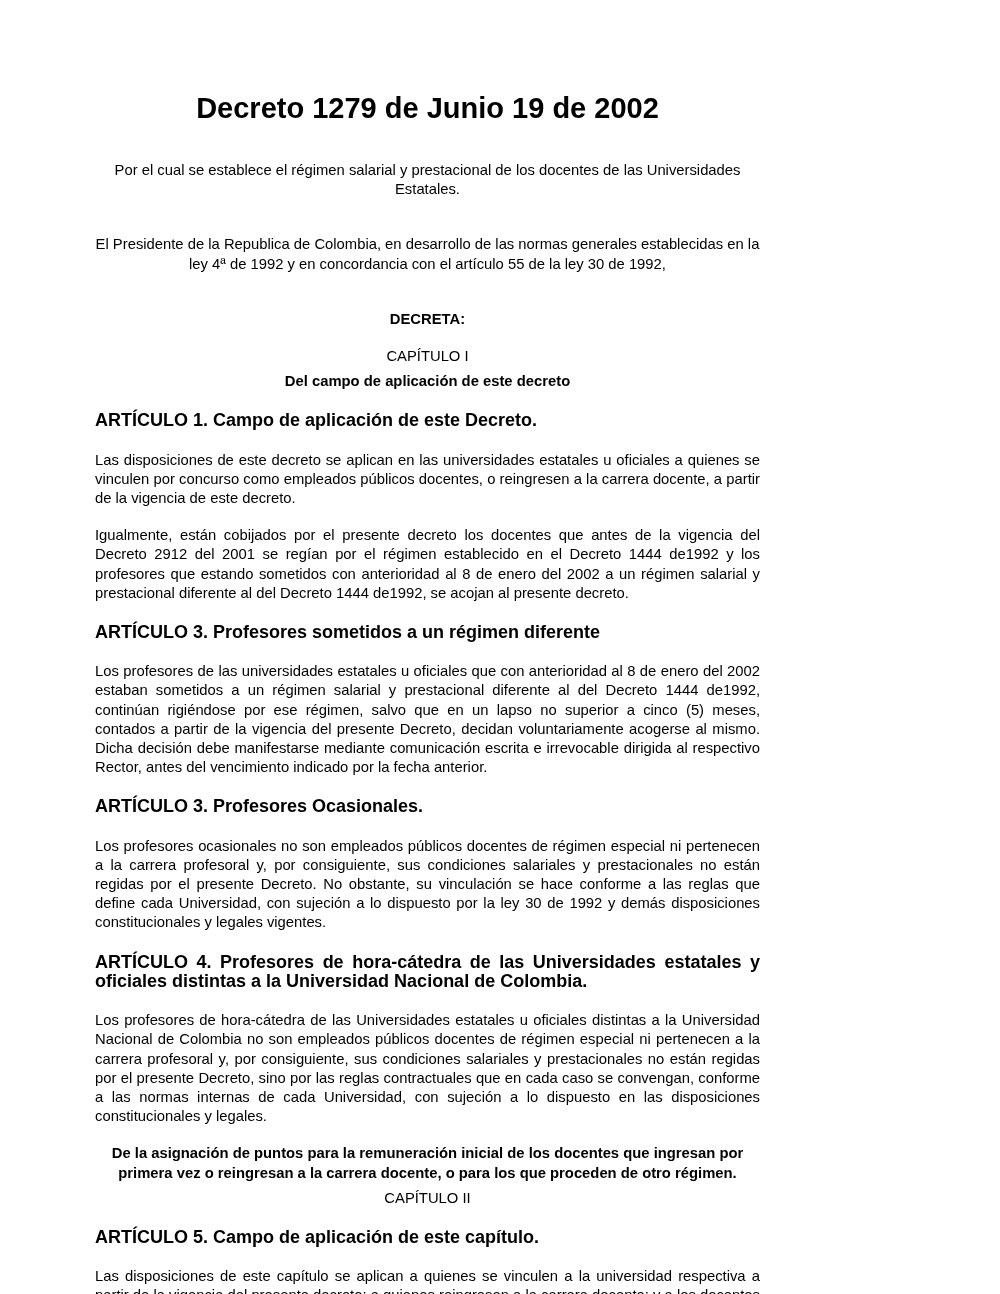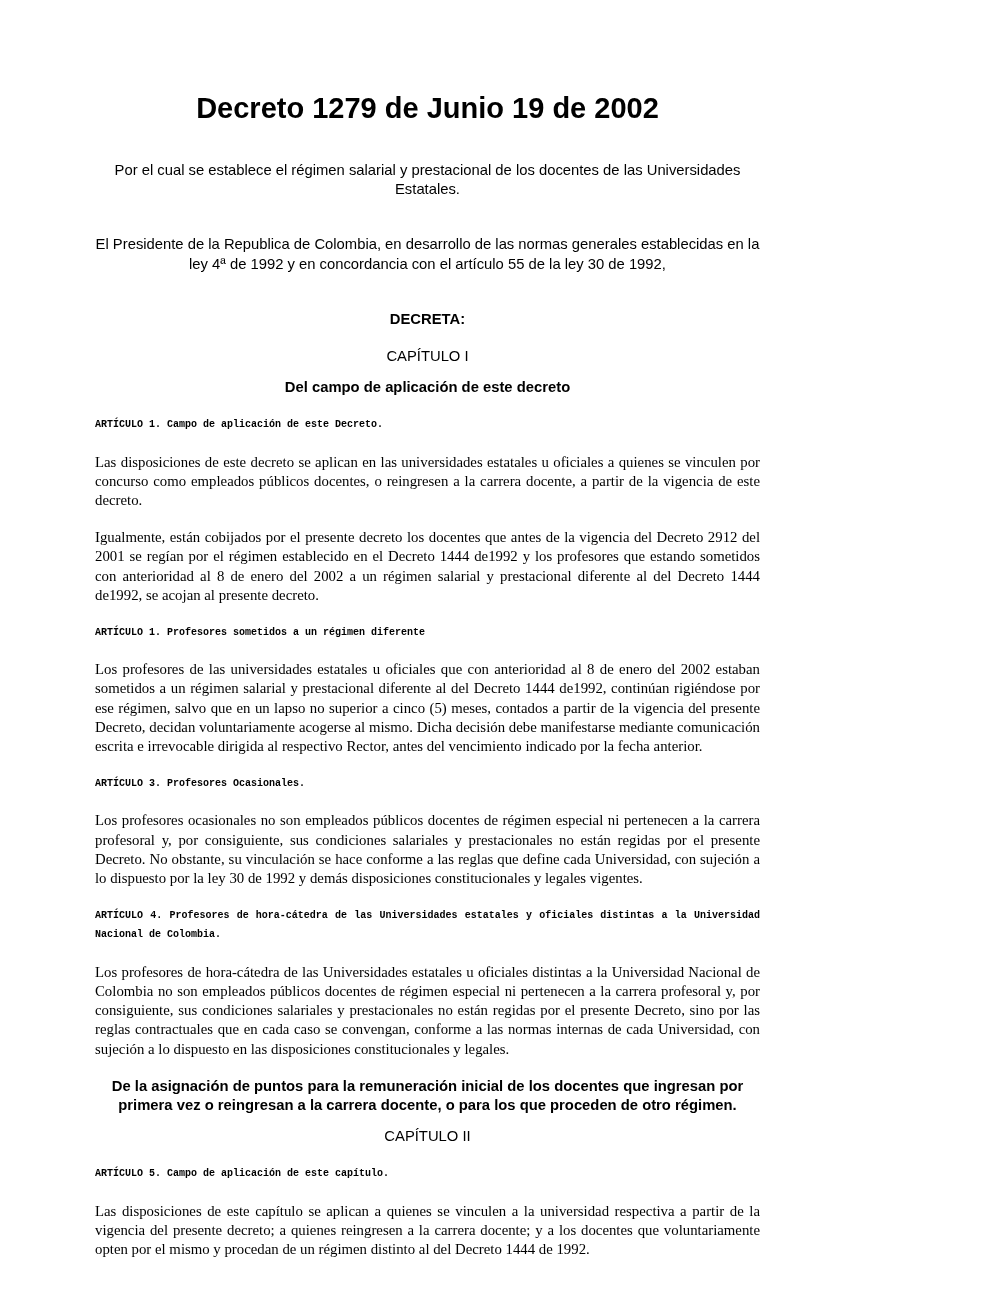--- a/index.html
+++ b/index.html
@@ -26,31 +26,30 @@
     font-size: 29px;
     line-height: 33px;
     font-weight: bold;
     text-align: center;
     margin: 0 0 23px 0;
   }
   p {
     margin: 18px 0;
   }
   .center   { text-align: center; margin-top: 36px; }
-  .justify  { text-align: justify; text-justify: inter-word; font-family: Liberation Serif, serif; }
+  .justify  { text-align: justify; text-justify: inter-word; }
   .bold     { font-weight: bold; }
   .chapter  { margin: 18px 0; }
-  .chapter p { margin: 12px; }
+  .chapter p { margin: 6px; }
   .article-heading {
-    font-size: 10px;
+    font-size: 18px;
     line-height: 19.2px;
     font-weight: bold;
     text-align: justify;
-    margin: 8px 0;
-    font-family: Liberation Mono, monospace;
+    margin: 20px 0;
   }
 </style>
 </head>
 <body>
 
 <main class="page">
 
   <h1 class="doc-title">Decreto 1279 de Junio 19 de 2002</h1>
 
   <p class="center">Por el cual se establece el régimen salarial y prestacional de los docentes de las Universidades Estatales.</p>
@@ -64,21 +63,21 @@
     <p class="center bold">Del campo de aplicación de este decreto</p>
   </div>
 
   <section>
     <h2 class="article-heading">ARTÍCULO 1. Campo de aplicación de este Decreto.</h2>
     <p class="justify">Las disposiciones de este decreto se aplican en las universidades estatales u oficiales a quienes se vinculen por concurso como empleados públicos docentes, o reingresen a la carrera docente, a partir de la vigencia de este decreto.</p>
     <p class="justify">Igualmente, están cobijados por el presente decreto los docentes que antes de la vigencia del Decreto 2912 del 2001 se regían por el régimen establecido en el Decreto 1444 de1992 y los profesores que estando sometidos con anterioridad al 8 de enero del 2002 a un régimen salarial y prestacional diferente al del Decreto 1444 de1992, se acojan al presente decreto.</p>
   </section>
 
   <section>
-    <h2 class="article-heading">ARTÍCULO 1. Profesores sometidos a un régimen diferente</h2>
+    <h2 class="article-heading">ARTÍCULO 3. Profesores sometidos a un régimen diferente</h2>
     <p class="justify">Los profesores de las universidades estatales u oficiales que con anterioridad al 8 de enero del 2002 estaban sometidos a un régimen salarial y prestacional diferente al del Decreto 1444 de1992, continúan rigiéndose por ese régimen, salvo que en un lapso no superior a cinco (5) meses, contados a partir de la vigencia del presente Decreto, decidan voluntariamente acogerse al mismo. Dicha decisión debe manifestarse mediante comunicación escrita e irrevocable dirigida al respectivo Rector, antes del vencimiento indicado por la fecha anterior.</p>
   </section>
 
   <section>
     <h2 class="article-heading">ARTÍCULO 3. Profesores Ocasionales.</h2>
     <p class="justify">Los profesores ocasionales no son empleados públicos docentes de régimen especial ni pertenecen a la carrera profesoral y, por consiguiente, sus condiciones salariales y prestacionales no están regidas por el presente Decreto. No obstante, su vinculación se hace conforme a las reglas que define cada Universidad, con sujeción a lo dispuesto por la ley 30 de 1992 y demás disposiciones constitucionales y legales vigentes.</p>
   </section>
 
   <section>
     <h2 class="article-heading">ARTÍCULO 4. Profesores de hora-cátedra de las Universidades estatales y oficiales distintas a la Universidad Nacional de Colombia.</h2>

